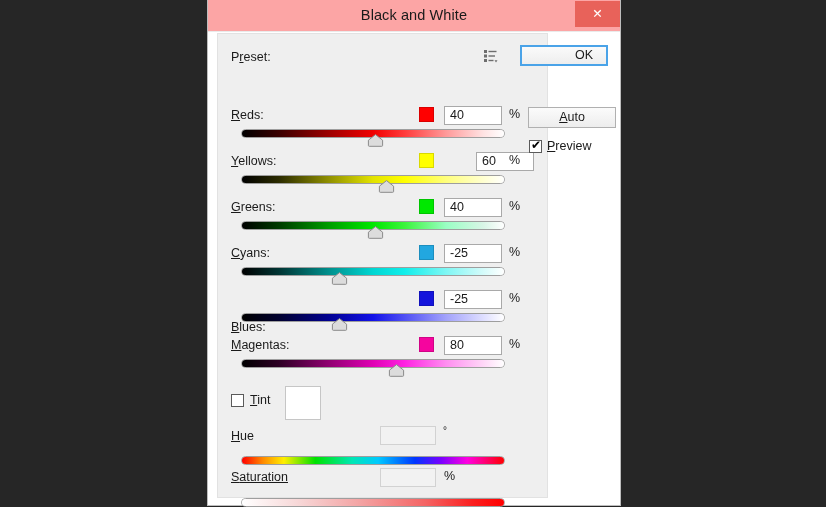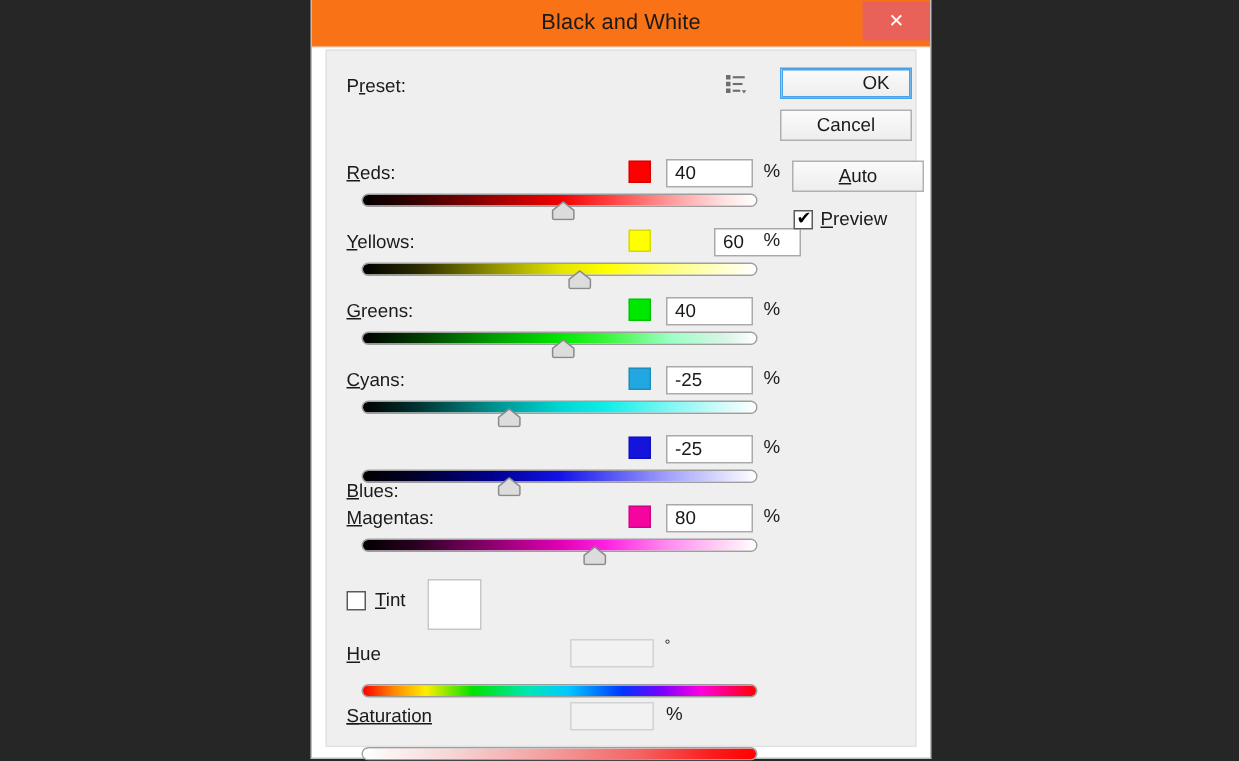--- a/index.html
+++ b/index.html
@@ -24,21 +24,21 @@
     top: 0px;
     width: 412px;
     height: 505px;
     background: #ffffff;
     box-shadow: 0 0 0 1px #bdbdbd;
   }
 
   #titlebar {
     position: relative;
     height: 31px;
-    background: #f97316;
+    background: #fca5a5;
     border-bottom: 1px solid #eaeaea;
   }
   #title-text {
     position: absolute;
     left: 0; right: 0; top: 0;
     line-height: 31px;
     text-align: center;
     font-size: 14.5px;
     color: #1a1a1a;
     letter-spacing: .1px;
@@ -55,21 +55,21 @@
     line-height: 26px;
     text-align: center;
     cursor: pointer;
   }
 
   
   #panel {
     position: absolute;
     left: 9px;
     top: 33px;
-    width: 394px;
+    width: 331px;
     height: 465px;
     background: #efefef;
     border: 1px solid #e2e2e2;
     box-sizing: border-box;
   }
 
   
   .label {
     position: absolute;
     font-size: 12.5px;
@@ -339,21 +339,20 @@
     <div class="label" style="left:13px; top:436px;text-decoration:underline;"><u>S</u>aturation</div>
     <div class="numbox disabled" style="left:162px; top:434px; width:56px;"></div>
     <div class="unit" style="left:226px; top:435px;">%</div>
     <div class="track" style="top:464px;">
       <div class="fill" id="sat-fill" style="background: linear-gradient(to right, rgb(255, 255, 255) 0%, rgb(247, 214, 214) 22%, rgb(243, 163, 163) 45%, rgb(244, 100, 100) 70%, rgb(250, 31, 31) 88%, rgb(255, 0, 0) 100%);"></div>
     </div>
 
   </div>
 
   <div class="btn focused" style="left:312px; top:45px;padding-left:40px;">OK</div>
-  <div class="btn" style="left:312px; top:73px;">Cancel</div>
   <div class="btn" style="left:320px; top:107px;text-align:center;"><u>A</u>uto</div>
 
   <div class="cbox" style="left:321px; top:140px;">
     <span class="tick">✔</span>
   </div>
   <div class="label" style="left:339px; top:139px;"><u>P</u>review</div>
 
 </div>
 
 </body></html>

